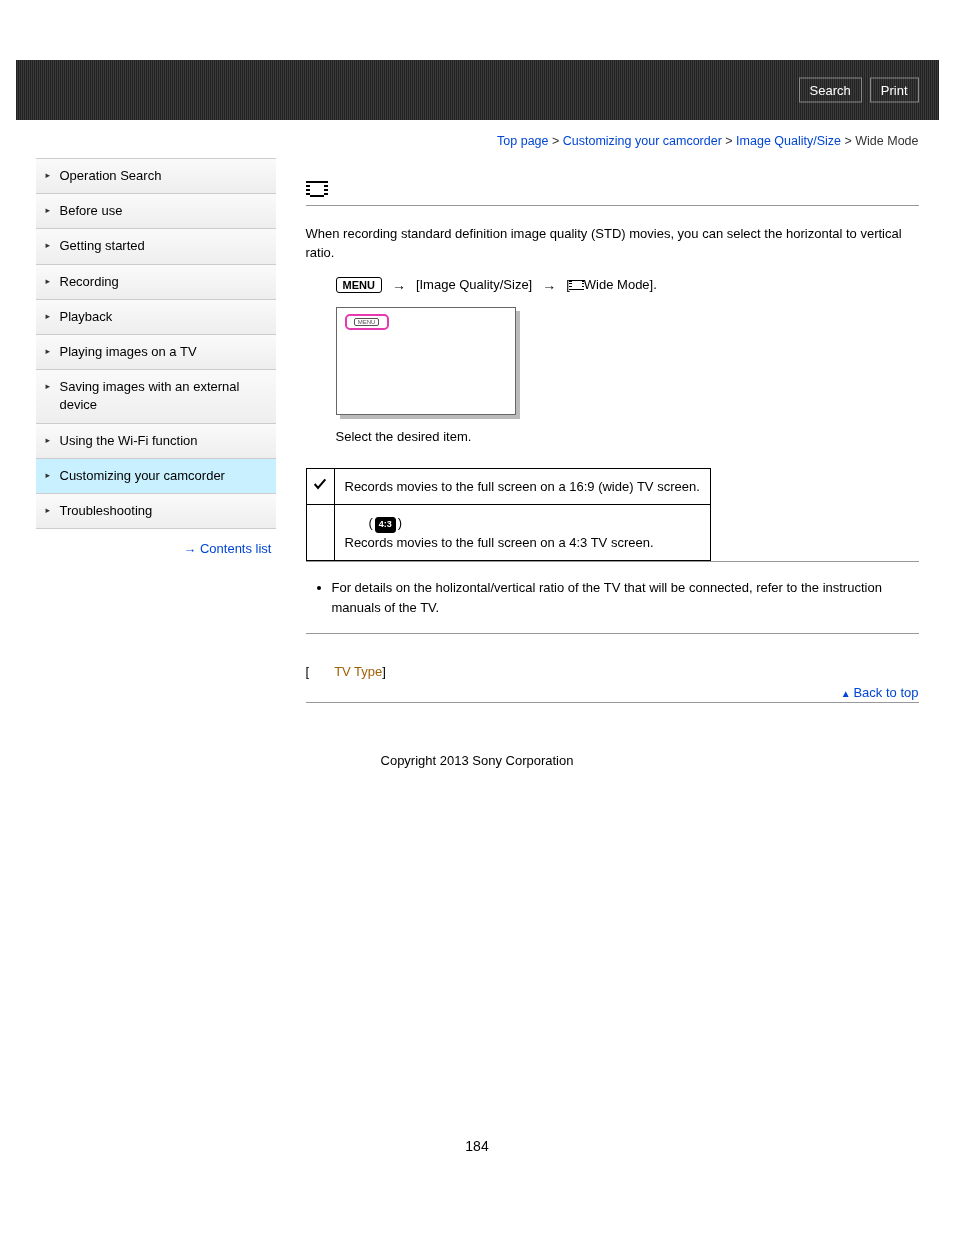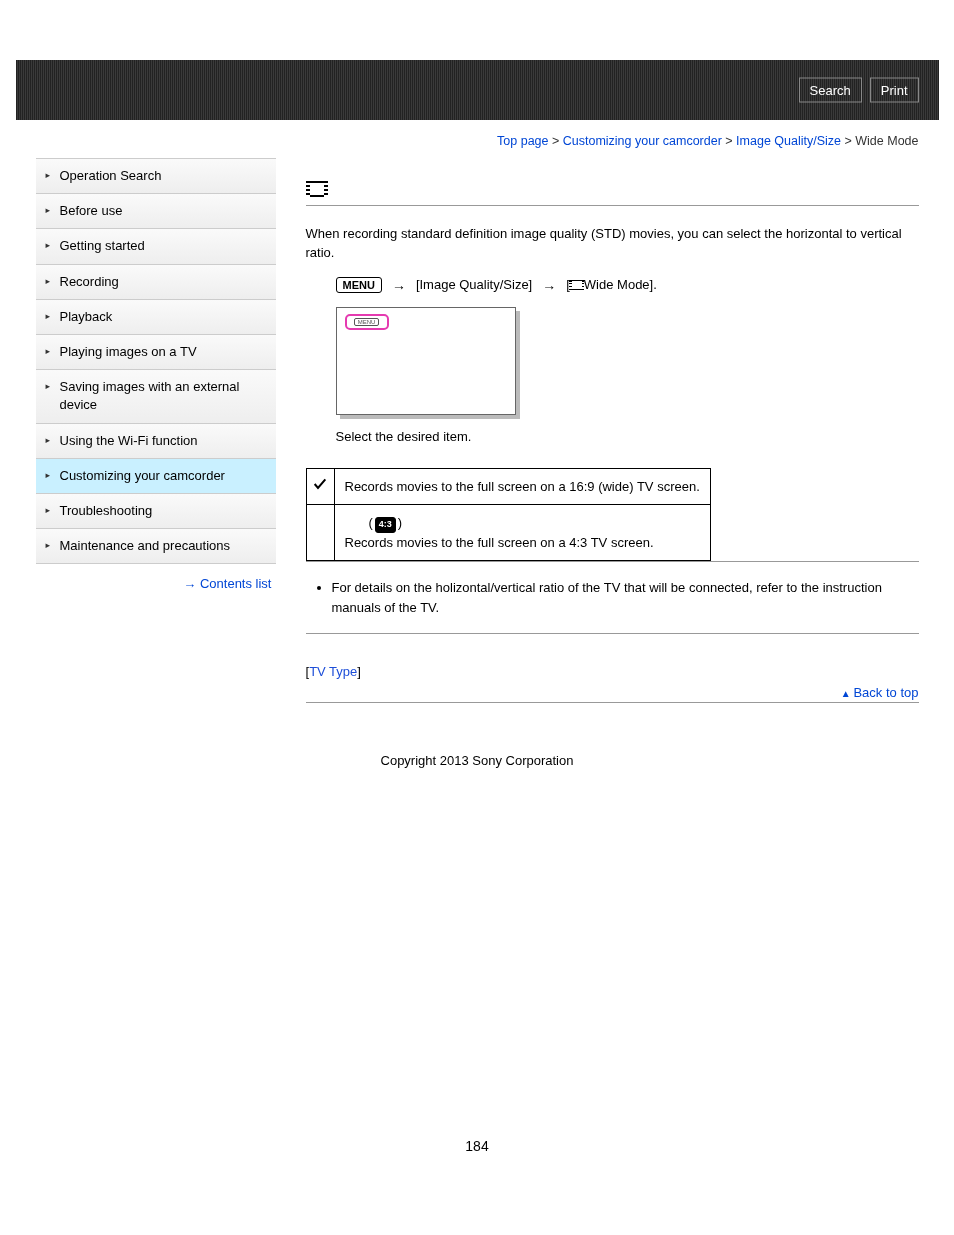--- a/index.html
+++ b/index.html
@@ -40,21 +40,21 @@
   .instr { margin: 0 0 24px 30px; }
   .opt-table { border-collapse: collapse; }
   .opt-table td { border: 1px solid #000; padding: 8px 10px; font-size: 13px; vertical-align: middle; line-height:1.5;}
   .opt-table td.icon-cell { width: 28px; text-align: center; padding: 4px; }
   .check-svg { width: 16px; height: 16px; }
   .ratio-badge { display:inline-block; border:1px solid #000; background:#000; color:#fff; border-radius:3px; font-size:9px; padding:0 3px; font-weight:bold; margin:0 2px;}
   .notes-box { border-top:1px solid #999; border-bottom:1px solid #999; padding: 16px 4px; margin-bottom: 30px;}
   .notes-box ul { list-style: disc; padding-left: 22px; }
   .notes-box li { line-height: 1.5; }
   .related { margin-bottom: 4px;}
-  .related a { color:#1d4ed8; text-decoration:none;}
+  .related a { color:#a16207; text-decoration:none;margin-left:25px;}
   .back-top-wrap { text-align: right; font-size: 13px; padding: 2px 0; border-bottom: 1px solid #999; }
   .back-top { color:#0046d5; text-decoration:none;}
   .back-top::before { content:"▲ "; font-size:10px; color:#0046d5;}
   .copyright { text-align:center; padding: 10px 0; font-size:13px;}
   .page-num { text-align:center; font-size:14px; padding: 360px 0 20px 0;}
 </style>
 </head>
 <body>
 
 <div class="page">
@@ -95,23 +95,20 @@
             <a href="#">Saving images with an external device</a>
           </li>
         <li>
             <a href="#">Using the Wi-Fi function</a>
           </li>
         <li class="active">
             <a href="#">Customizing your camcorder</a>
           </li>
         <li>
             <a href="#">Troubleshooting</a>
-          </li>
-        <li>
-            <a href="#">Maintenance and precautions</a>
           </li>
       </ul>
       <div class="contents-link-wrap">
         <a href="#" class="contents-link">Contents list</a>
       </div>
     </aside>
 
     <main class="main">
       <div class="title-row">
         <span class="film-icon"></span>

